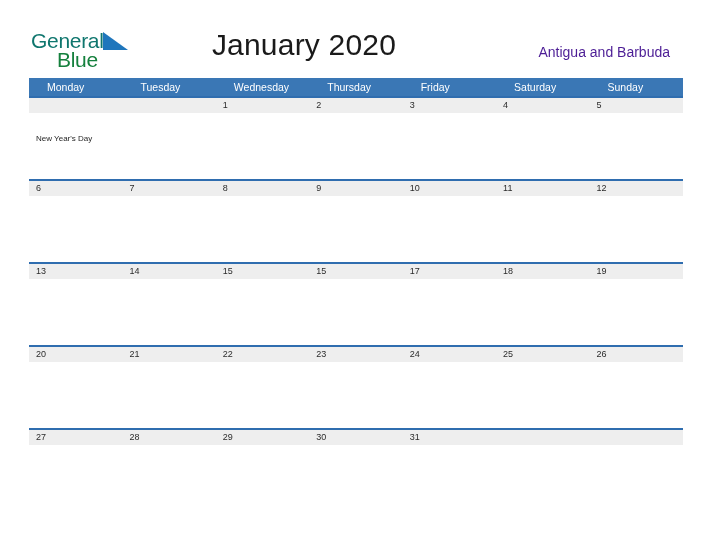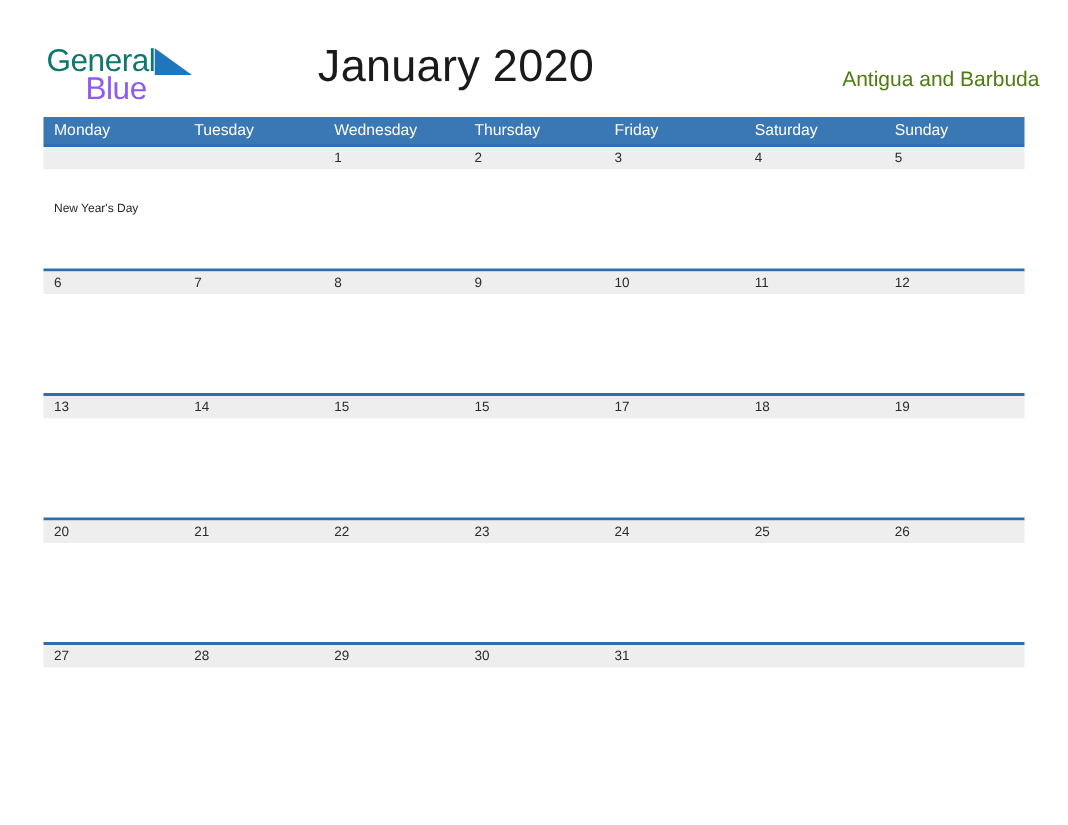--- a/index.html
+++ b/index.html
@@ -40,21 +40,21 @@
     color: #0f766e;
     line-height: 22px;
     white-space: nowrap;
   }
   .logo-blue {
     position: absolute;
     left: 26px;
     top: 19px;
     font-size: 21px;
     letter-spacing: -0.3px;
-    color: #8b5cf6;
+    color: #15803d;
     line-height: 22px;
     white-space: nowrap;
   }
   .logo-flag {
     position: absolute;
     left: 72px;
     top: 2px;
     width: 26px;
     height: 20px;
   }
@@ -65,24 +65,24 @@
     top: 28px;
     width: 608px;
     text-align: center;
     font-size: 30px;
     color: #1a1a1a;
     letter-spacing: 0.2px;
   }
 
   .cal-locale {
     position: absolute;
-    right: 19px;
+    right: 42px;
     top: 44px;
     font-size: 14px;
-    color: #4d7c0f;
+    color: #4c1d95;
     white-space: nowrap;
   }
 
   
   .calendar {
     position: absolute;
     left: 29px;
     top: 78px;
     width: 654px;
   }
@@ -91,21 +91,21 @@
     display: flex;
     width: 100%;
     height: 18px;
     background: #3a77b5;
   }
   .dow-cell {
     flex: 1 1 0;
     font-size: 10.5px;
     color: #ffffff;
     line-height: 18px;
-    padding-left: 7px;
+    padding-left: 18px;
     box-sizing: border-box;
     white-space: nowrap;
   }
 
   .week-row {
     width: 100%;
     position: relative;
     border-top: 2px solid #2f6daf;
   }
   .week-row:first-of-type {

